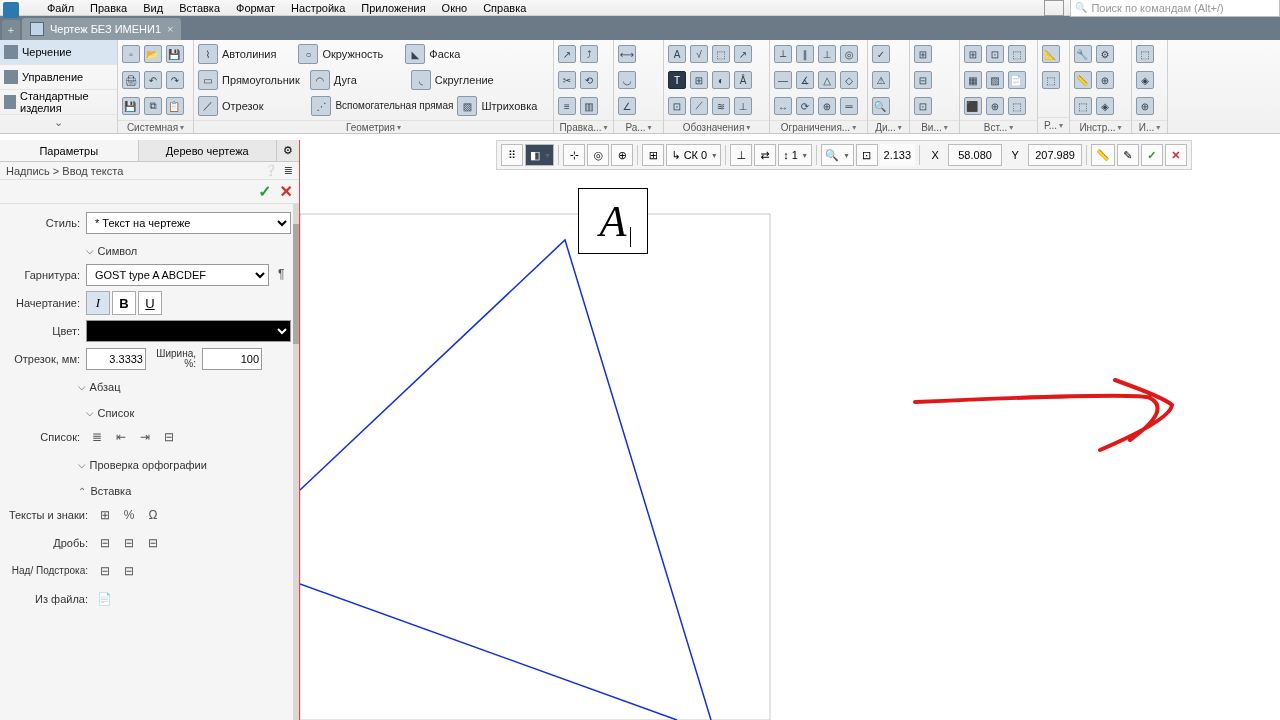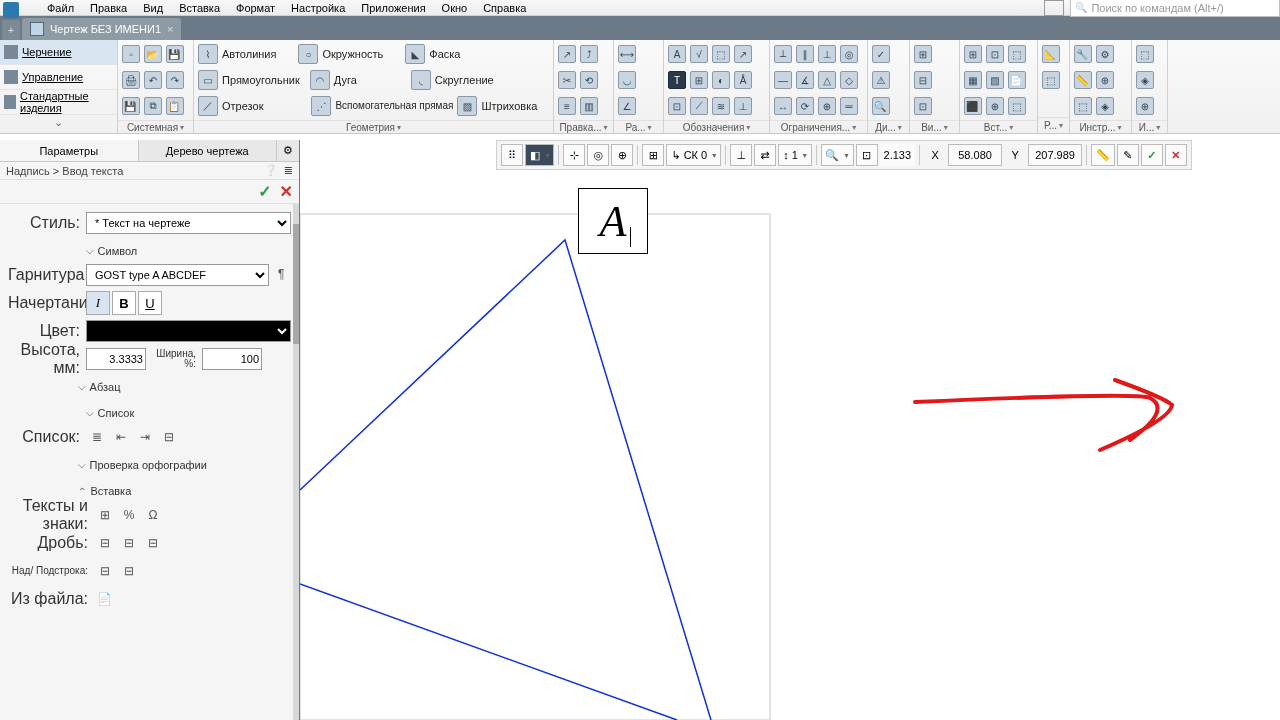--- a/index.html
+++ b/index.html
@@ -11,21 +11,21 @@
 .menubar .iconbox{width:20px;height:16px;border:1px solid #999;margin-right:6px;}
 .search-cmd{width:210px;height:18px;border:1px solid #c0c0c0;background:#fff;padding:0 4px;display:flex;align-items:center;color:#999;}
 .search-cmd::before{content:"🔍";font-size:10px;margin-right:4px;opacity:.5;}
 .tabbar{height:24px;background:#6b7a86;display:flex;align-items:flex-end;padding-left:2px;}
 .tabbar .newtab{width:18px;height:20px;background:#7c8a95;color:#ddd;display:flex;align-items:center;justify-content:center;margin-right:2px;border-radius:2px 2px 0 0;}
 .tabbar .tab{height:22px;background:#8e9aa4;color:#fff;display:flex;align-items:center;padding:0 8px;border-radius:3px 3px 0 0;gap:6px;justify-content:flex-end;}
 .tabbar .tab .doc-icon{width:14px;height:14px;background:#c0d4e8;border:1px solid #567;}
 .tabbar .tab .close{color:#ddd;}
 .ribbon{height:94px;background:linear-gradient(#fafafa,#f0f0f0);border-bottom:1px solid #c8c8c8;display:flex;}
 .ribbon .left-modes{width:118px;border-right:1px solid #d0d0d0;display:flex;flex-direction:column;}
-.mode{height:25px;display:flex;align-items:center;padding-left:4px;gap:4px;border-bottom:1px solid #e4e4e4;text-decoration:underline;}
+.mode{height:25px;display:flex;align-items:center;padding-left:4px;gap:4px;border-bottom:1px solid #e4e4e4;}
 .mode.active{background:#d9e6f2;}
 .mode .mico{width:14px;height:14px;background:#789;}
 .mode-expand{height:14px;display:flex;align-items:center;justify-content:center;color:#666;}
 .ribbon .group{border-right:1px solid #d0d0d0;display:flex;flex-direction:column;}
 .group .body{flex:1;display:flex;flex-direction:column;padding:2px 4px;gap:2px;}
 .group .row{display:flex;gap:4px;align-items:center;height:24px;}
 .group .label{height:16px;font-size:10px;color:#555;text-align:center;border-top:1px solid #e0e0e0;display:flex;align-items:center;justify-content:center;gap:2px;padding:0 4px;}
 .group .label::after{content:"▾";font-size:8px;color:#777;}
 .gicon{width:20px;height:20px;background:#c8d4e0;border:1px solid #8a98a8;border-radius:2px;display:flex;align-items:center;justify-content:center;font-size:10px;color:#345;}
 .gicon.sm{width:18px;height:18px;}
@@ -36,21 +36,21 @@
 .sp-tab{flex:1;display:flex;align-items:center;justify-content:center;font-size:11px;border-right:1px solid #c8c8c8;}
 .sp-tab.active{background:#f5f5f5;}
 .sp-gear{width:22px;display:flex;align-items:center;justify-content:center;}
 .sp-bc{height:18px;padding:2px 6px;font-size:10px;color:#444;border-bottom:1px solid #e0e0e0;display:flex;align-items:center;justify-content:space-between;}
 .sp-bc .icons{display:flex;gap:6px;}
 .sp-actions{height:24px;display:flex;justify-content:flex-end;align-items:center;padding-right:6px;gap:8px;border-bottom:1px solid #e0e0e0;}
 .sp-actions .ok{color:#2a9d3e;font-weight:bold;font-size:16px;}
 .sp-actions .cancel{color:#d03030;font-weight:bold;font-size:16px;}
 .sp-body{flex:1;overflow:auto;padding:6px 8px;position:relative;}
 .prop-row{display:flex;align-items:center;height:26px;margin-bottom:2px;}
-.prop-row label{width:78px;text-align:right;padding-right:6px;color:#333;font-size:16px;}
+.prop-row label{width:78px;text-align:right;padding-right:6px;color:#333;font-size:11px;}
 .prop-row .ctrl{flex:1;}
 select.combo,input.combo{width:100%;height:22px;border:1px solid #999;background:#fff;padding:0 4px;font-size:11px;}
 .combo.black{background:#000;color:#fff;}
 .section-hdr{height:22px;display:flex;align-items:center;gap:4px;color:#333;font-size:11px;margin-top:4px;cursor:default;}
 .section-hdr::before{content:"⌵";font-size:10px;color:#666;}
 .section-hdr.up::before{content:"⌃";}
 .btnset{display:flex;gap:2px;}
 .fmt-btn{width:24px;height:24px;border:1px solid #aaa;background:#fff;display:flex;align-items:center;justify-content:center;font-size:13px;}
 .fmt-btn.it{font-style:italic;background:#d8e4f0;font-family:serif;}
 .fmt-btn.b{font-weight:bold;}
@@ -381,21 +381,21 @@
         <div class="fmt-btn u">U</div>
       </div>
       </div>
 
     <div class="prop-row">
         <label>Цвет:</label>
       <div class="ctrl"><select class="combo black"><option></option></select></div>
       </div>
 
     <div class="prop-row">
-      <label>Высота, мм:</label>
+      <label>Отрезок, мм:</label>
       <input class="small-combo" value="3.3333" style="">
       <label style="width:56px;text-align:right;font-size:10px;line-height:10px">Ширина, %:</label>
       <input class="small-combo" value="100" style="">
     </div>
 
     <div class="section-hdr" style="margin-left:70px">Абзац</div>
 
     <div class="section-hdr" style="margin-left:78px">Список</div>
     <div class="prop-row">
         <label>Список:</label>

